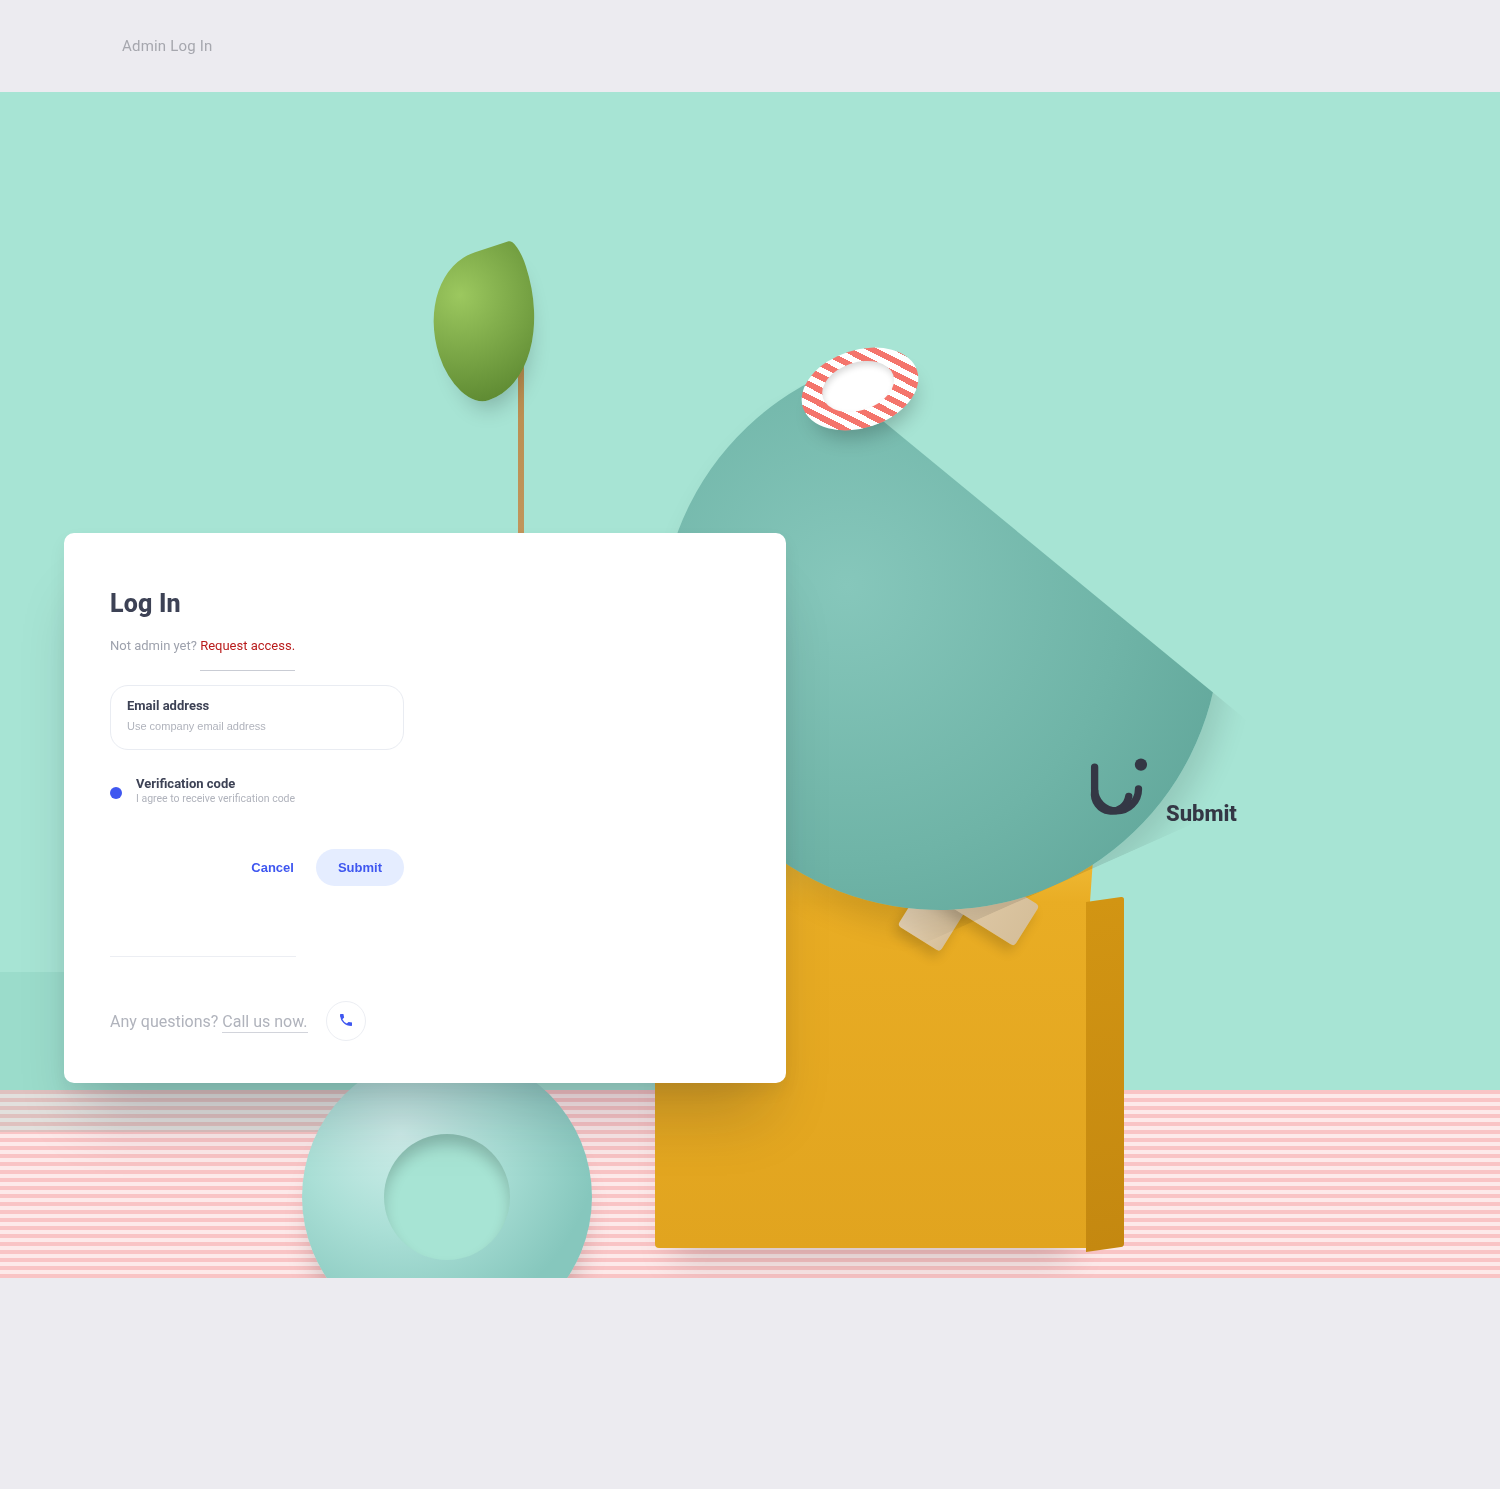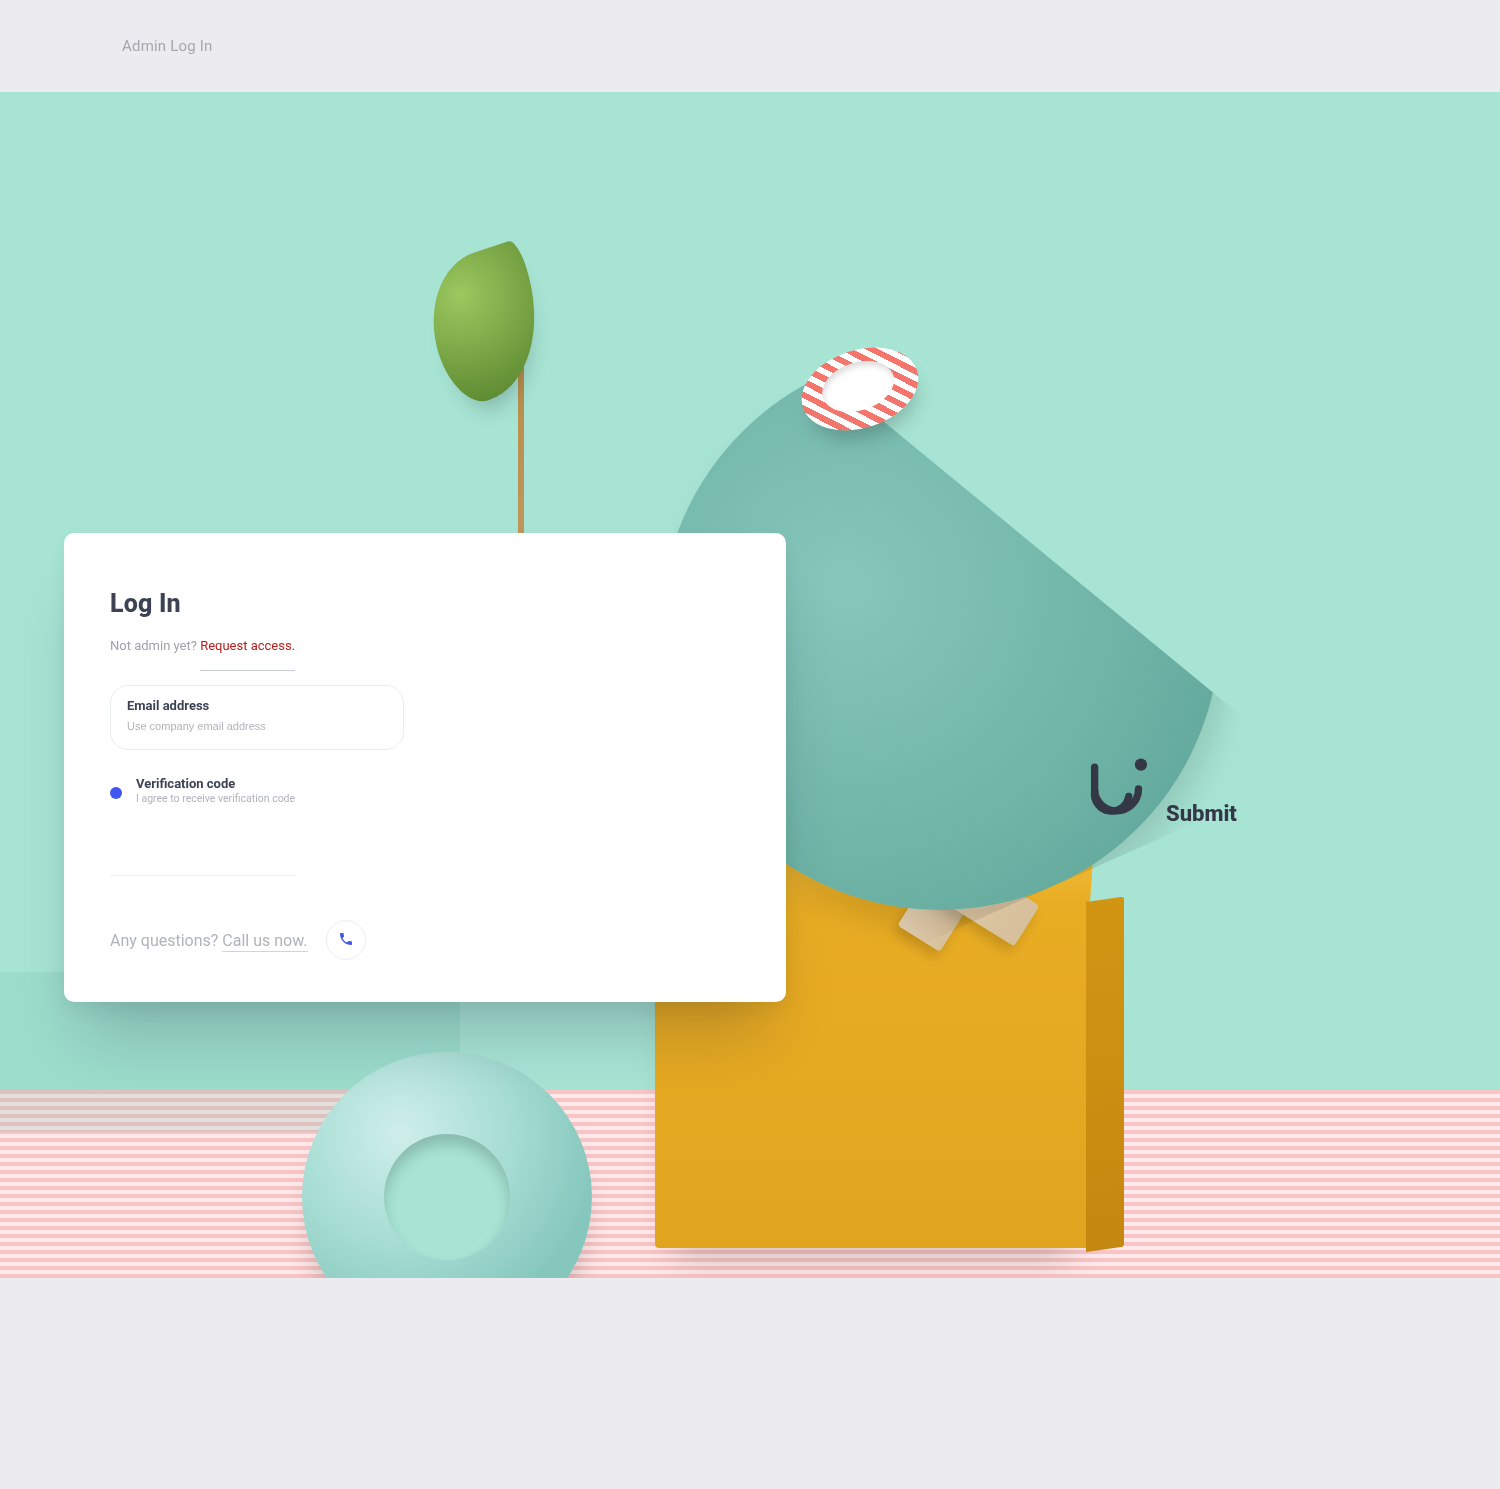--- a/index.html
+++ b/index.html
@@ -401,20 +401,24 @@
         </div>
 
         <div class="verify">
           <span class="radio-dot"></span>
           <div>
             <div class="verify-title">Verification code</div>
             <div class="verify-sub">I agree to receive verification code</div>
           </div>
         </div>
 
+        <div class="actions">
+          <button class="btn-text">Cancel</button>
+          <button class="btn-pill">Submit</button>
+        </div>
       </div>
 
     </div>
 
     <div class="card-footer">
       <div style="display:flex;flex-direction:column;gap:18px">
         <div class="divider"></div>
         <div style="display:flex;align-items:center;gap:18px">
           <span class="foot-line">
             <span>Any questions? </span><a href="#">Call us now.</a>

